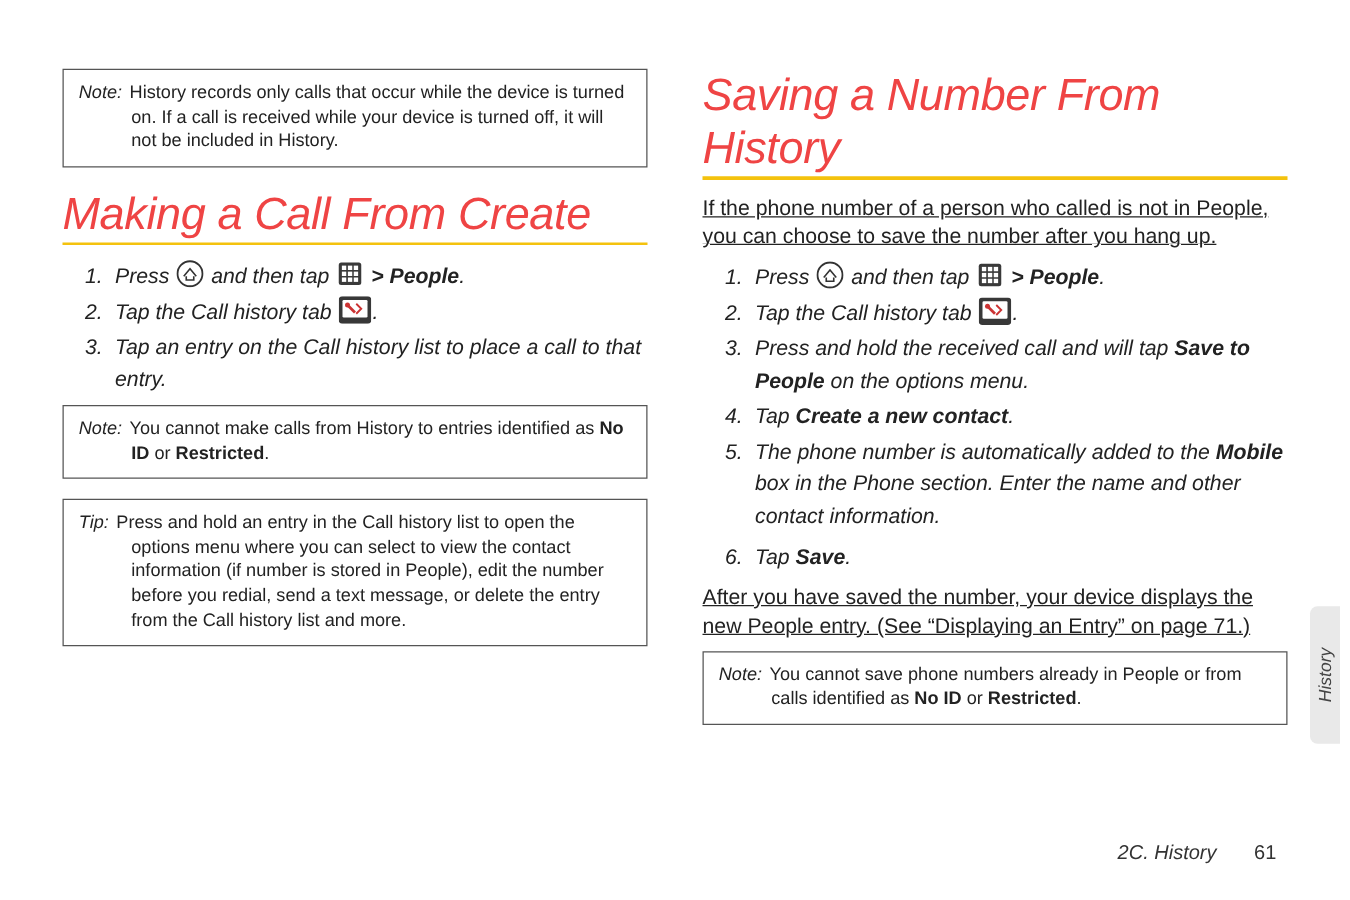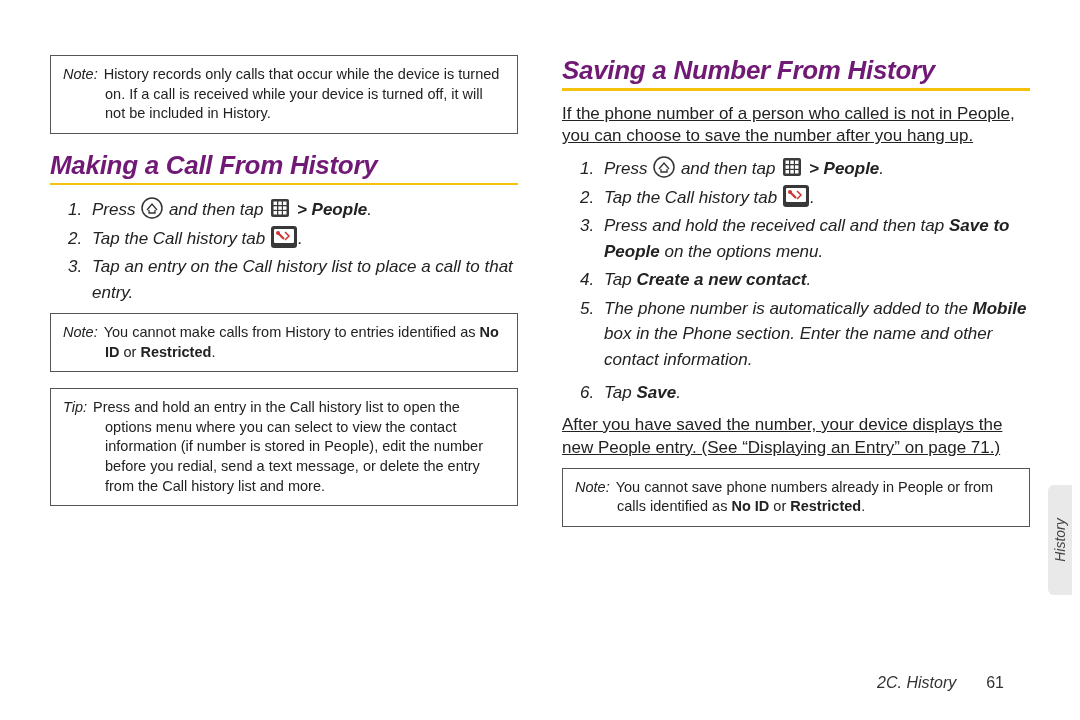--- a/index.html
+++ b/index.html
@@ -37,23 +37,23 @@
     display: block;
     padding-left: 42px;
     text-indent: -42px;
   }
   .note-label, .tip-label {
     font-style: italic;
     padding-right: 6px;
   }
   h2.section-heading {
     font-style: italic;
-    font-weight: 700;
-    font-size: 26px;
-    color: #701a75;
+    font-weight: 400;
+    font-size: 36px;
+    color: #ef4444;
     margin: 10px 0 2px 0;
     letter-spacing: -0.3px;
   }
   .yellow-rule {
     height: 2.5px;
     background: #f4c20d; 
     margin: 2px 0 12px 0;
   }
   p.body {
     font-size: 17px;
@@ -82,21 +82,21 @@
     left: 18px;
     top: 0;
   }
   .b { font-weight: bold; }
   svg.inline-icon {
     vertical-align: -4px;
     margin: 0 1px;
   }
   .footer {
     position: absolute;
-    right: 76px;
+    right: 59px;
     bottom: 28px;
     font-size: 16px;
     color: #333;
   }
   .footer .sec {
     font-style: italic;
     margin-right: 30px;
   }
   .sidetab {
     position: absolute;
@@ -152,21 +152,21 @@
 </svg>
 
 <div class="page">
 
   <div class="col">
 
     <div class="note-box">
       <span class="hang"><span class="note-label">Note:</span><span>History records only calls that occur while the device is turned on. If a call is received while your device is turned off, it will not be included in History.</span></span>
     </div>
 
-    <h2 class="section-heading">Making a Call From History</h2>
+    <h2 class="section-heading">Making a Call From Create</h2>
     <div class="yellow-rule"></div>
 
     <ol class="steps">
       <li>
         <span>Press </span><svg class="inline-icon" width="22" height="22">
             <use href="#home-icon"></use>
           </svg><span> and then tap </span><svg class="inline-icon" width="22" height="22">
             <use href="#grid-icon"></use>
           </svg> <span class="b">&gt;</span> <span class="b">People</span><span>.</span>
       </li>
@@ -204,21 +204,21 @@
           </svg><span> and then tap </span><svg class="inline-icon" width="22" height="22">
             <use href="#grid-icon"></use>
           </svg> <span class="b">&gt;</span> <span class="b">People</span><span>.</span>
       </li>
       <li>
         <span>Tap the Call history tab </span><svg class="inline-icon" width="26" height="22">
             <use href="#callhist-icon"></use>
           </svg><span>.</span>
       </li>
       <li>
-        <span>Press and hold the received call and then tap </span><span class="b">Save to People</span><span> on the options menu.</span>
+        <span>Press and hold the received call and will tap </span><span class="b">Save to People</span><span> on the options menu.</span>
       </li>
       <li>
         <span>Tap </span><span class="b">Create a new contact</span><span>.</span>
       </li>
       <li>
         <span>The phone number is automatically added to the </span><span class="b">Mobile</span><span> box in the Phone section. Enter the name and other contact information.</span>
       </li>
     </ol>
 
 

